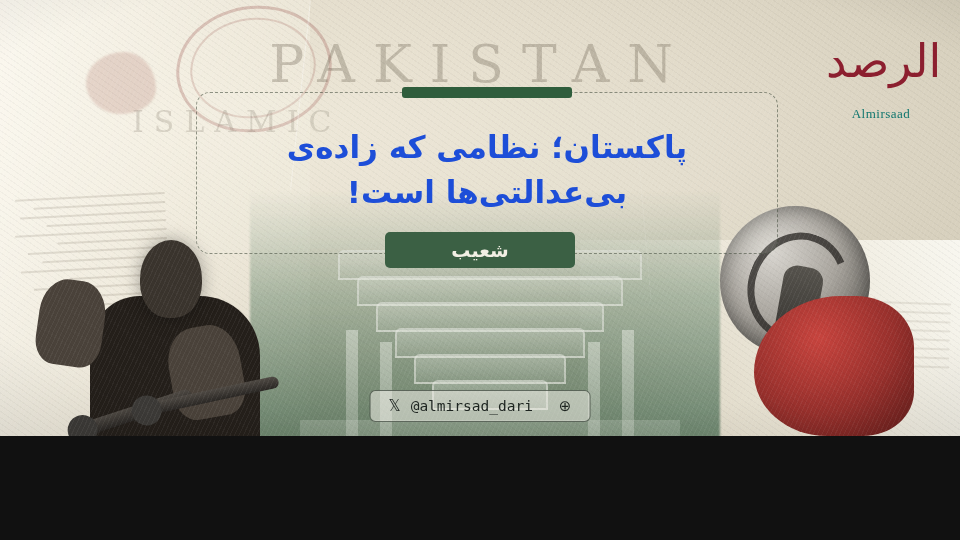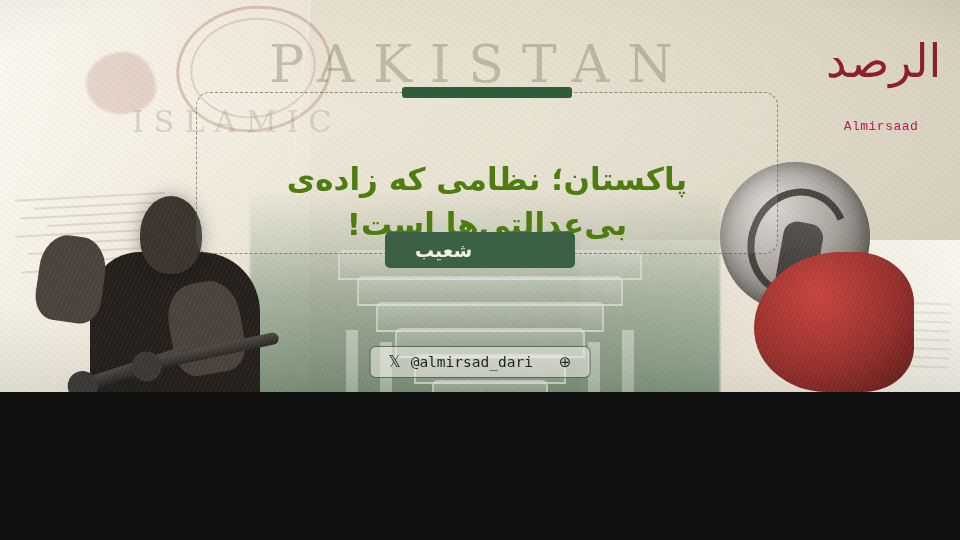--- a/index.html
+++ b/index.html
@@ -3,21 +3,21 @@
 <meta charset="utf-8">
 <style>
   html, body {
     margin: 0;
     padding: 0;
     background: #111;
   }
   .stage {
     position: relative;
     width: 960px;
-    height: 392px;
+    height: 436px;
     overflow: hidden;
     font-family: "DejaVu Sans", sans-serif;
     background: #ded8c8;
   }
 
   
   .bg-base {
     position: absolute; inset: 0;
     background:
       radial-gradient(120% 90% at 22% 30%, #efe9d9 0%, #e3dccb 42%, #d6cfbc 72%, #cfc7b2 100%);
@@ -226,25 +226,25 @@
   .logo-mark {
     position: relative;
     height: 78px;
     color: #8c1f2f;
     font-family: "DejaVu Serif", serif;
     font-size: 46px;
     line-height: 78px;
     letter-spacing: -4px;
   }
   .logo-name {
-    margin-top: 19px;
+    margin-top: 6px;
     font-size: 13px;
     letter-spacing: .5px;
-    color: #be185d;
-    font-family: Liberation Mono, monospace;
+    color: #0f766e;
+    font-family: Liberation Serif, serif;
   }
 
   
   .card {
     position: absolute;
     left: 196px; top: 92px;
     width: 580px; height: 160px;
     border: 1px dashed rgba(60,70,55,.55);
     border-radius: 14px;
     background: rgba(246,244,236,.10);
@@ -253,38 +253,37 @@
     position: absolute;
     top: -6px; left: 50%; transform: translateX(-50%);
     width: 170px; height: 11px;
     background: #2f5d3c;
     border-radius: 3px;
   }
   .headline {
     position: absolute;
     top: 32px; right: 30px; left: 30px;
     text-align: center;
-    color: #4d7c0f;
+    color: #1d4ed8;
     font-family: "DejaVu Sans", sans-serif;
     font-size: 31px;
     font-weight: bold;
     line-height: 1.45;
     direction: rtl;
-    margin-top: 32px;
   }
   .byline {
     position: absolute;
     left: 50%; transform: translateX(-50%);
     top: 232px;
     min-width: 130px;
     padding: 7px 30px;
     background: #3b6044;
     color: #f2efe4;
     border-radius: 5px;
-    text-align: left;
+    text-align: center;
     font-size: 19px;
     font-weight: bold;
     direction: rtl;
   }
 
   
   .footer {
     position: absolute;
     left: 50%; transform: translateX(-50%);
     bottom: 14px;

